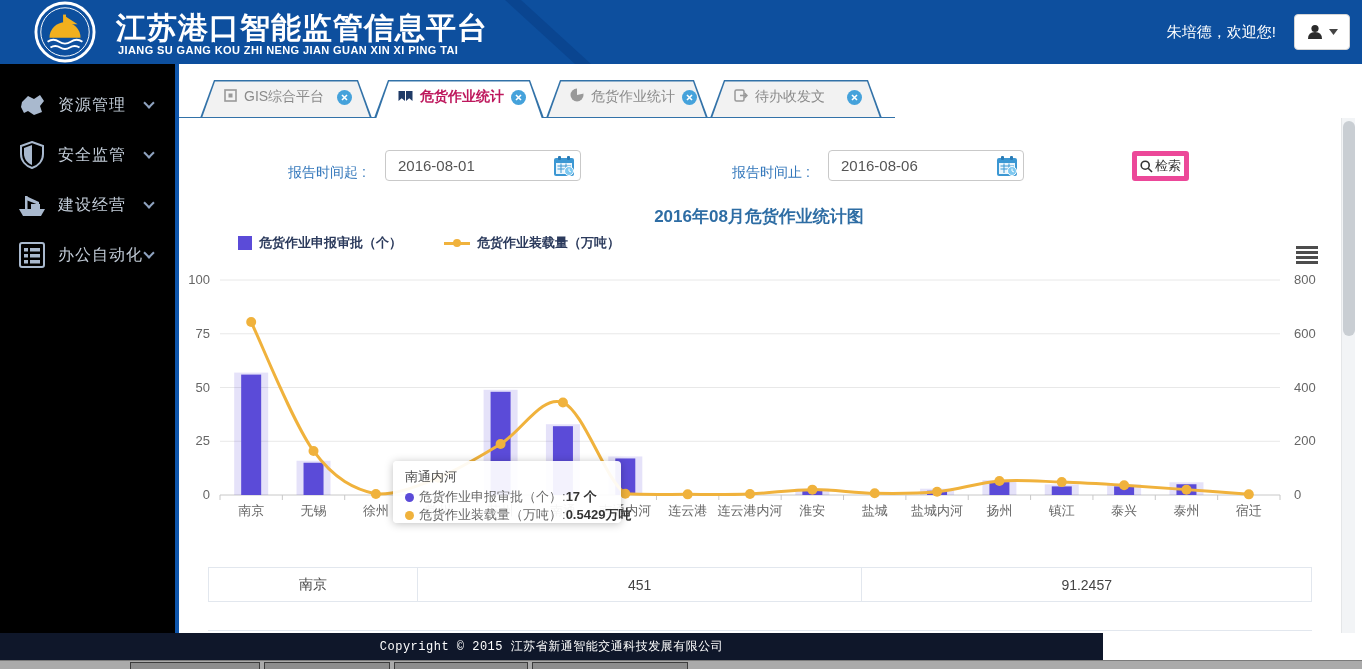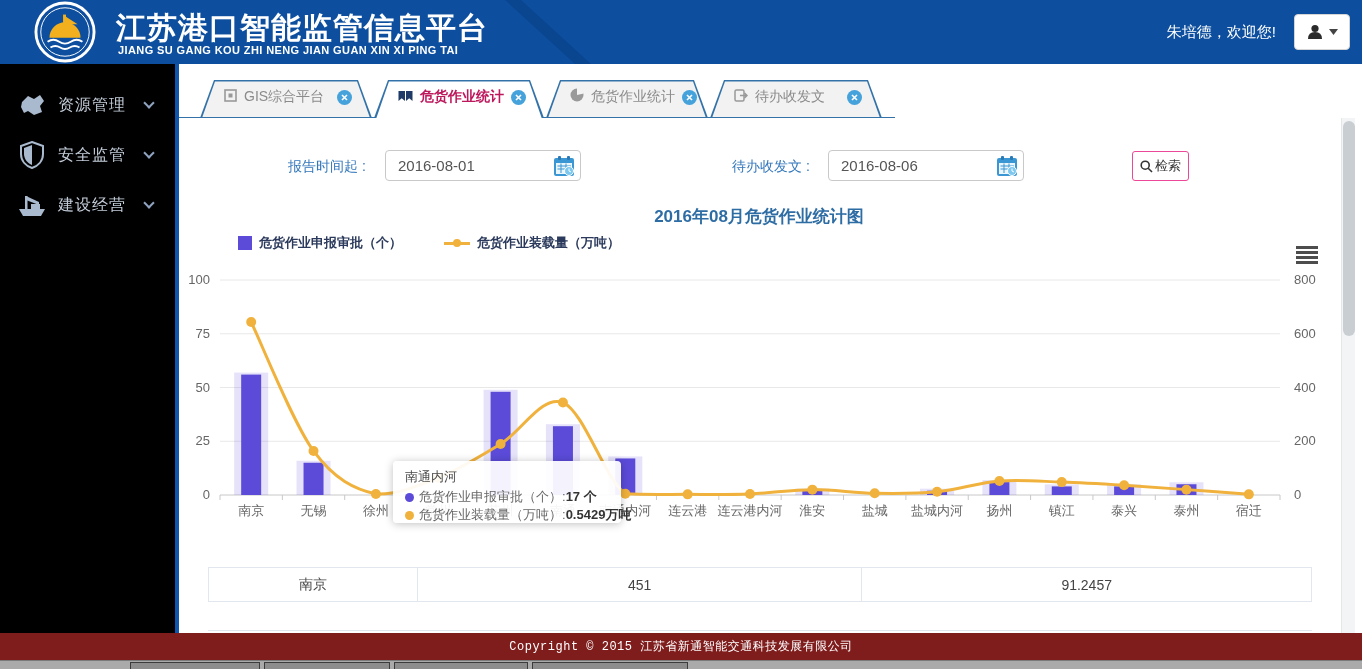--- a/index.html
+++ b/index.html
@@ -30,25 +30,25 @@
   .tab.active { z-index:4; }
   .tab-shape { position:absolute; inset:0; background:#3272a8; clip-path:polygon(0 100%, 14px 0, calc(100% - 14px) 0, 100% 100%); }
   .tab-fill { position:absolute; inset:0; background:#f2f2f2; clip-path:polygon(2px 100%, 15px 1.5px, calc(100% - 15px) 1.5px, calc(100% - 2px) 100%); }
   .tab.active .tab-fill { background:#fff; height:39px; }
   .tab-content { position:absolute; inset:0; display:flex; align-items:center; padding:0 20px 4px 24px; gap:7px; }
   .tab-label { font-size:14px; color:#8b8b8b; flex:1; white-space:nowrap; }
   .tab.active .tab-label { color:#be185d; font-weight:bold; }
   .tab-close { width:15px; height:15px; border-radius:50%; background:#45a2db; display:flex; align-items:center; justify-content:center; flex:none; cursor:pointer; }
 
   
-  .fld-label { color:#3377bb; font-size:14px; top:158px; white-space:nowrap; }
+  .fld-label { color:#3377bb; font-size:14px; top:164px; white-space:nowrap; }
   .date-box { top:150px; width:196px; height:31px; background:#fff; border:1px solid #c9c9c9; border-radius:4px; display:flex; align-items:center; }
   .date-box input { border:none; outline:none; flex:1; font-size:15px; color:#555; padding-left:12px; font-family:"Liberation Sans",sans-serif; background:transparent; width:120px; }
   .cal { width:22px; height:22px; margin-right:5px; cursor:pointer; }
-  #search-btn { left:1132px; top:151px; width:57px; height:30px; background:#fff; border:1px solid #ec4899; border-radius:3px; display:flex; align-items:center; justify-content:center; gap:2px; font-size:13px; color:#333; cursor:pointer; }
+  #search-btn { left:1132px; top:151px; width:57px; height:30px; background:#fff; border:5px solid #ec4899; border-radius:3px; display:flex; align-items:center; justify-content:center; gap:2px; font-size:13px; color:#333; cursor:pointer; }
 
   
   #chart-title { left:179px; top:205px; width:1160px; text-align:center; color:#2e6da4; font-size:17px; font-weight:bold; }
   #legend { left:238px; top:234px; display:flex; gap:42px; align-items:center; }
   .legend-item { display:flex; align-items:center; gap:7px; cursor:pointer; }
   .legend-item span.txt { font-size:13px; color:#2b3a5c; font-weight:600; }
   .lg-bar { width:14px; height:14px; background:#5b4bd8; }
   .lg-line { width:26px; height:14px; position:relative; }
   .lg-line i { position:absolute; left:0; top:6px; width:26px; height:3px; background:#f0b23c; }
   .lg-line b { position:absolute; left:9px; top:3px; width:8px; height:8px; background:#f0b23c; border-radius:50%; }
@@ -67,21 +67,21 @@
   #report-table { left:208px; top:567px; width:1104px; border-collapse:collapse; z-index:2; }
   #report-table th { background:#4d7cb8; color:#fff; font-size:14px; font-weight:bold; height:29px; }
   #report-table td { background:#fff; color:#444; font-size:14px; text-align:center; height:34px; border:1px solid #e2e7ee; }
   #row2-sliver { left:208px; top:630px; width:1104px; height:5px; background:#fff; border-top:1px solid #e2e7ee; z-index:2; }
 
   
   #scroll-track { left:1341px; top:118px; width:14px; height:515px; background:#f2f4f6; border-left:1px solid #e4e6e8; z-index:4; }
   #scroll-thumb { left:1px; top:3px; width:12px; height:215px; background:#c9ced3; border-radius:6px; cursor:pointer; }
 
   
-  #footer { left:0; top:633px; width:1362px; height:27px; background:#7f1d1d; display:flex; align-items:center; justify-content:center; z-index:10; }
+  #footer { left:0; top:633px; width:1103px; height:27px; background:#0f172a; display:flex; align-items:center; justify-content:center; z-index:10; }
   #footer span { color:#fff; font-size:12px; font-family:"Liberation Mono",monospace; letter-spacing:0.5px; }
   #taskbar-sliver { left:0; top:660px; width:1362px; height:9px; background:#aaaaaa; border-top:1px solid #7a7a7a; z-index:10; }
   .tb-seg { position:absolute; top:1px; height:8px; background:#8d8d8d; border:1px solid #3c3c3c; }
 </style>
 </head>
 <body>
 
 <div id="header" class="abs">
   <svg id="header-slash" class="abs" width="88" height="64">
     <polygon points="0,0 16,0 86,64 70,64" fill="#0a4590"></polygon>
@@ -134,20 +134,35 @@
       <svg width="30" height="26" viewBox="0 0 30 26">
           <path d="M2 17 H28 L24 24 H6 Z" fill="#a9b9ce"></path>
           <rect x="8" y="4" width="2.5" height="13" fill="#a9b9ce"></rect>
           <path d="M9 4 L22 10 L22 13 L9 8 Z" fill="#a9b9ce"></path>
           <rect x="14" y="12" width="9" height="5" fill="#a9b9ce"></rect>
         </svg>
     </span>
     <span class="lbl">建设经营</span>
     <span class="chev"></span>
   </div>
+  <div class="side-item" style="top:171px">
+    <span class="icn">
+      <svg width="26" height="26" viewBox="0 0 26 26">
+          <rect x="1" y="1" width="24" height="24" rx="2" fill="none" stroke="#a9b9ce" stroke-width="2"></rect>
+          <rect x="5" y="6" width="4" height="3.5" fill="#a9b9ce"></rect>
+          <rect x="11" y="6" width="10" height="3.5" fill="#a9b9ce"></rect>
+          <rect x="5" y="12" width="4" height="3.5" fill="#a9b9ce"></rect>
+          <rect x="11" y="12" width="10" height="3.5" fill="#a9b9ce"></rect>
+          <rect x="5" y="18" width="4" height="3.5" fill="#a9b9ce"></rect>
+          <rect x="11" y="18" width="10" height="3.5" fill="#a9b9ce"></rect>
+        </svg>
+    </span>
+    <span class="lbl">办公自动化</span>
+    <span class="chev"></span>
+  </div>
 </div>
 <div id="sidebar-edge" class="abs"></div>
 
 <div id="tabline" class="abs"></div>
 
 <div class="tab" style="left:200px;width:172px">
   <div class="tab-shape"></div>
     <div class="tab-fill"></div>
   <div class="tab-content">
     <span><svg width="13" height="13" viewBox="0 0 13 13">
@@ -220,21 +235,21 @@
   <svg class="cal" viewBox="0 0 22 22">
     <rect x="1" y="3" width="20" height="18" rx="2" fill="#3b97d3"></rect>
     <rect x="3" y="8" width="16" height="11" fill="#eaf5fc"></rect>
     <path d="M4.5 11 H18 M4.5 14 H18 M8 8.5 V18 M13 8.5 V18" stroke="#3b97d3" stroke-width="1"></path>
     <rect x="5" y="1" width="3" height="4" rx="1" fill="#2a7bb5"></rect>
       <rect x="14" y="1" width="3" height="4" rx="1" fill="#2a7bb5"></rect>
     <circle cx="16" cy="16" r="4.5" fill="#7ec8f0" stroke="#fff"></circle>
     <path d="M16 13.5 V16 L18 17" stroke="#fff" stroke-width="1" fill="none"></path>
   </svg>
 </div>
-<div class="fld-label abs" style="left:732px">待办收发文 :</div>
+<div class="fld-label abs" style="left:732px">报告时间止 :</div>
 <div class="date-box abs" style="left:828px">
   <input value="2016-08-06" style="">
   <svg class="cal" viewBox="0 0 22 22">
     <rect x="1" y="3" width="20" height="18" rx="2" fill="#3b97d3"></rect>
     <rect x="3" y="8" width="16" height="11" fill="#eaf5fc"></rect>
     <path d="M4.5 11 H18 M4.5 14 H18 M8 8.5 V18 M13 8.5 V18" stroke="#3b97d3" stroke-width="1"></path>
     <rect x="5" y="1" width="3" height="4" rx="1" fill="#2a7bb5"></rect>
       <rect x="14" y="1" width="3" height="4" rx="1" fill="#2a7bb5"></rect>
     <circle cx="16" cy="16" r="4.5" fill="#7ec8f0" stroke="#fff"></circle>
     <path d="M16 13.5 V16 L18 17" stroke="#fff" stroke-width="1" fill="none"></path>

